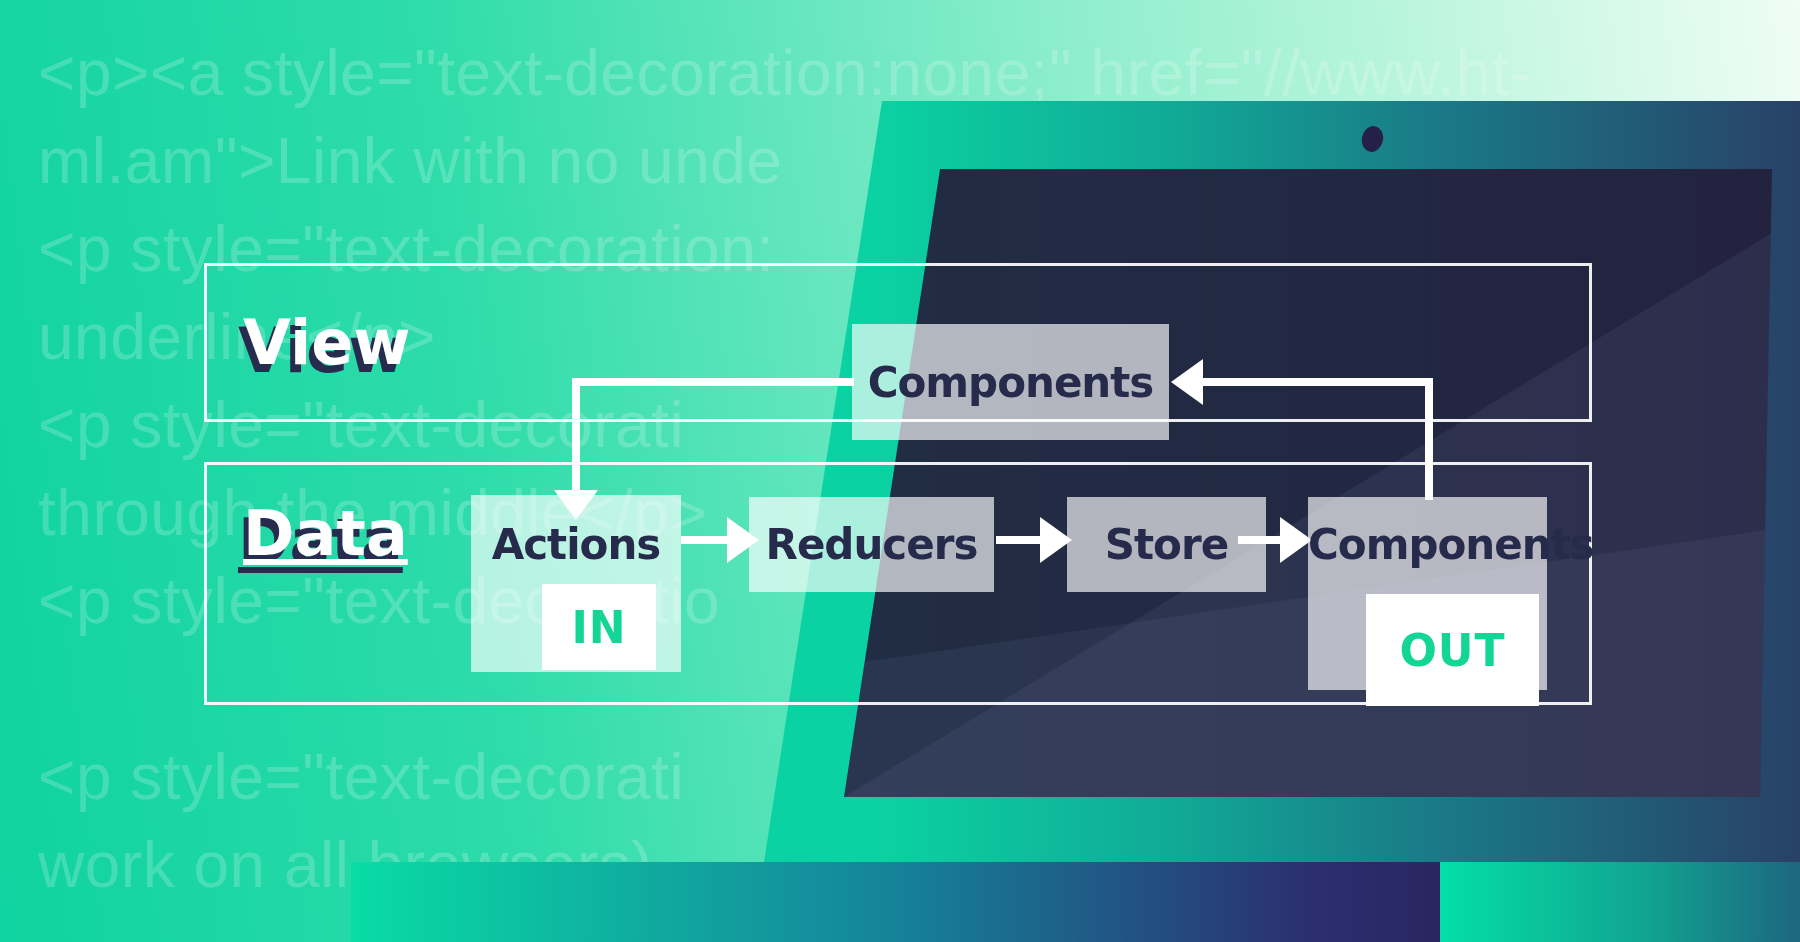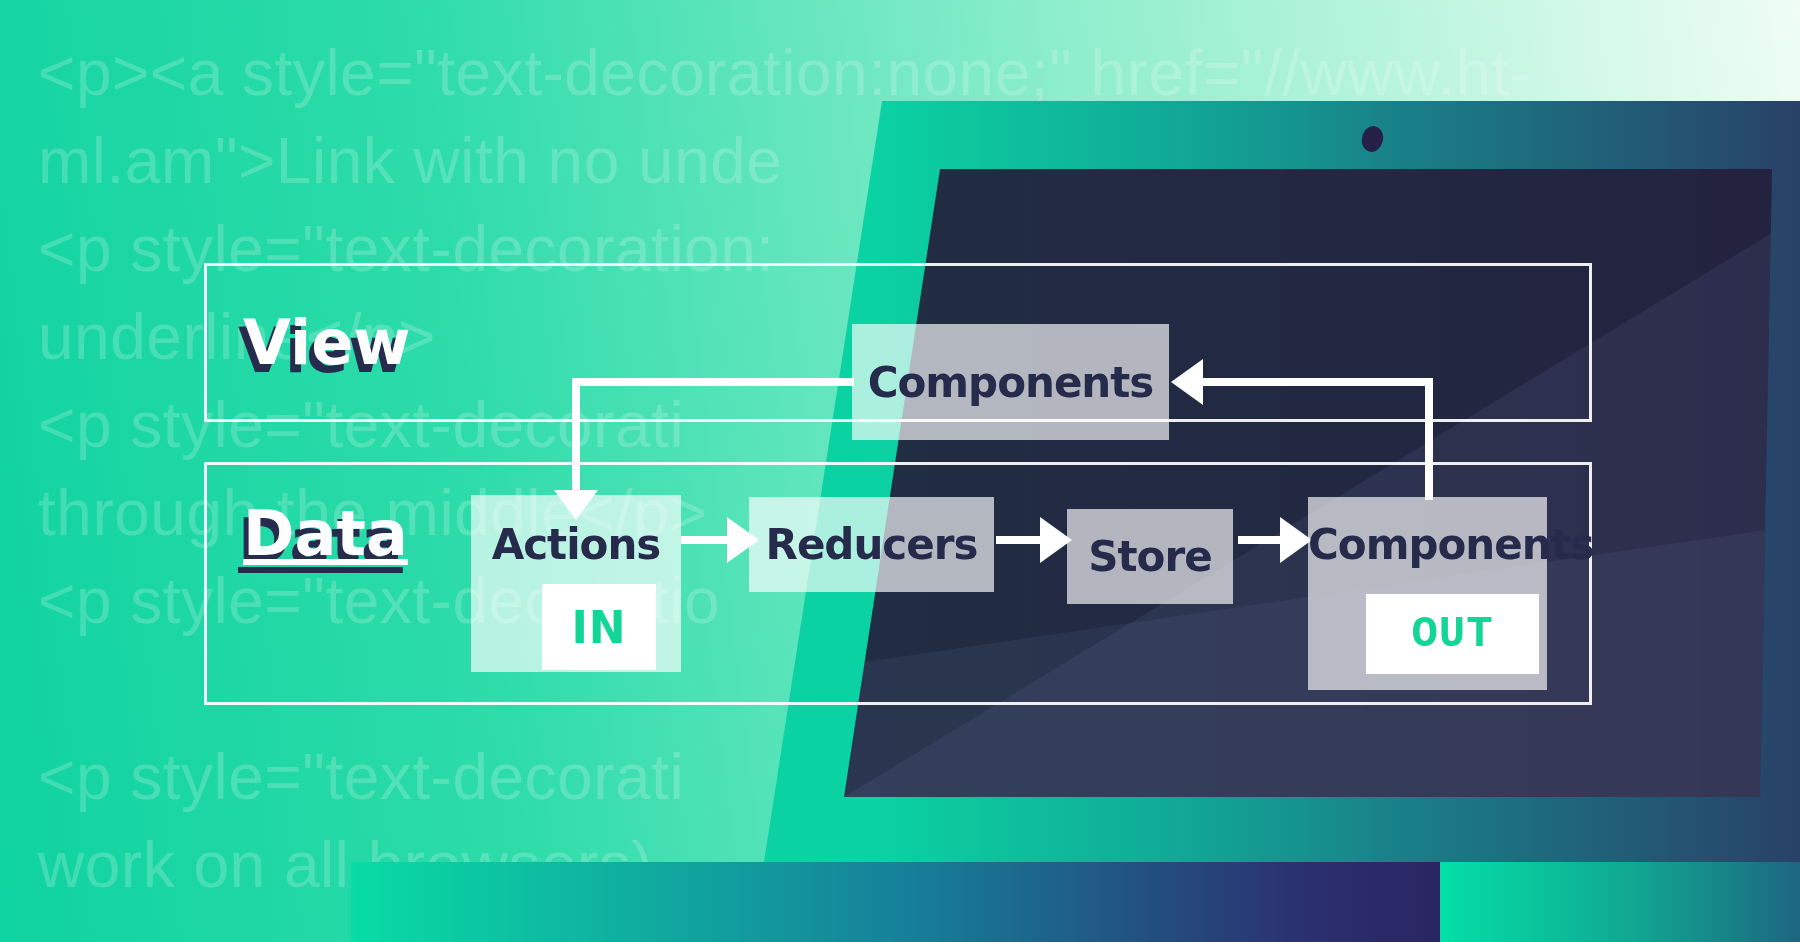--- a/index.html
+++ b/index.html
@@ -56,28 +56,28 @@
   .node-label{
     position:absolute;left:0;width:100%;text-align:center;
     font-size:42px;font-weight:bold;color:#262a4b;letter-spacing:-1px;line-height:46px;
   }
   #box-components{left:852px;top:324px;width:317px;height:116px;}
   #box-components .node-label{top:36px;text-align:center;}
   #box-actions{left:471px;top:495px;width:210px;height:177px;}
   #box-actions .node-label{top:27px;}
   #box-reducers{left:749px;top:497px;width:245px;height:95px;}
   #box-reducers .node-label{top:25px;}
-  #box-store{left:1067px;top:509px;width:166px;height:95px;}
+  #box-store{left:1067px;top:497px;width:199px;height:95px;}
   #box-store .node-label{top:25px;}
   #box-selectors{left:1308px;top:497px;width:239px;height:193px;}
   #box-selectors .node-label{top:25px;}
   .badge{position:absolute;background:#ffffff;display:flex;align-items:center;justify-content:center;
     font-size:44px;font-weight:bold;color:#12d596;letter-spacing:1px;margin-left:24px;}
   #badge-in{left:518px;top:584px;width:114px;height:86px;}
-  #badge-out{left:1342px;top:594px;width:173px;height:80px;font-family:Liberation Mono, monospace;}
+  #badge-out{left:1342px;top:594px;width:173px;height:112px;}
   
   .line{position:absolute;background:#ffffff;}
   #ln-comp-left{left:576px;top:378px;width:278px;height:8px;}
   #ln-comp-down{left:572px;top:378px;width:8px;height:114px;}
   #ln-right{left:1203px;top:378px;width:230px;height:8px;}
   #ln-sel-up{left:1425px;top:378px;width:8px;height:122px;}
   #ln-a2r{left:681px;top:536px;width:46px;height:8px;}
   #ln-r2s{left:996px;top:536px;width:44px;height:8px;}
   #ln-s2sel{left:1238px;top:536px;width:42px;height:8px;}
   .arrow{position:absolute;width:0;height:0;}

